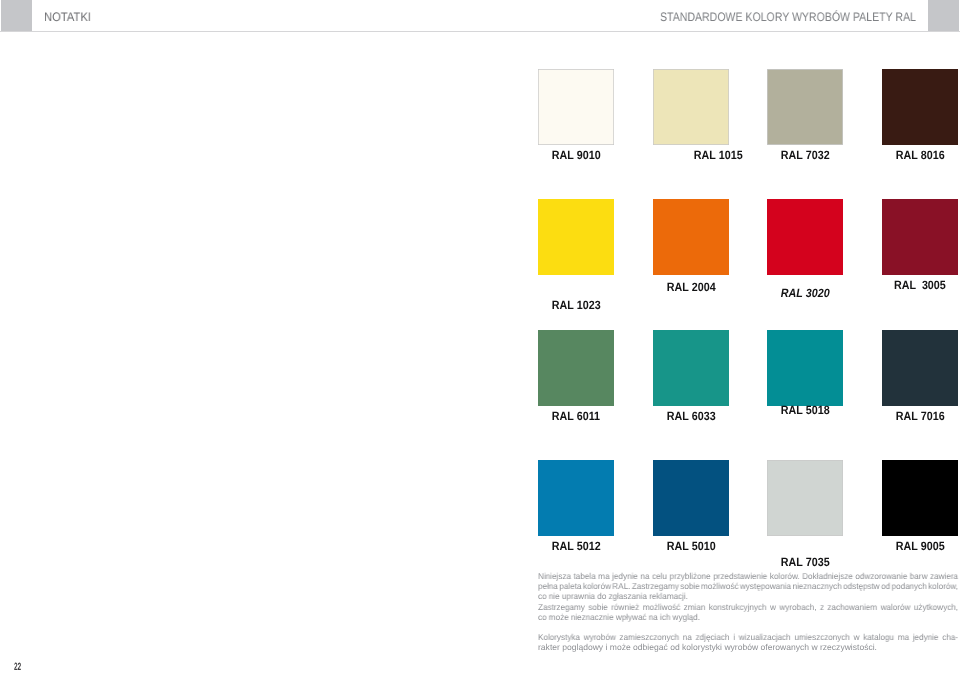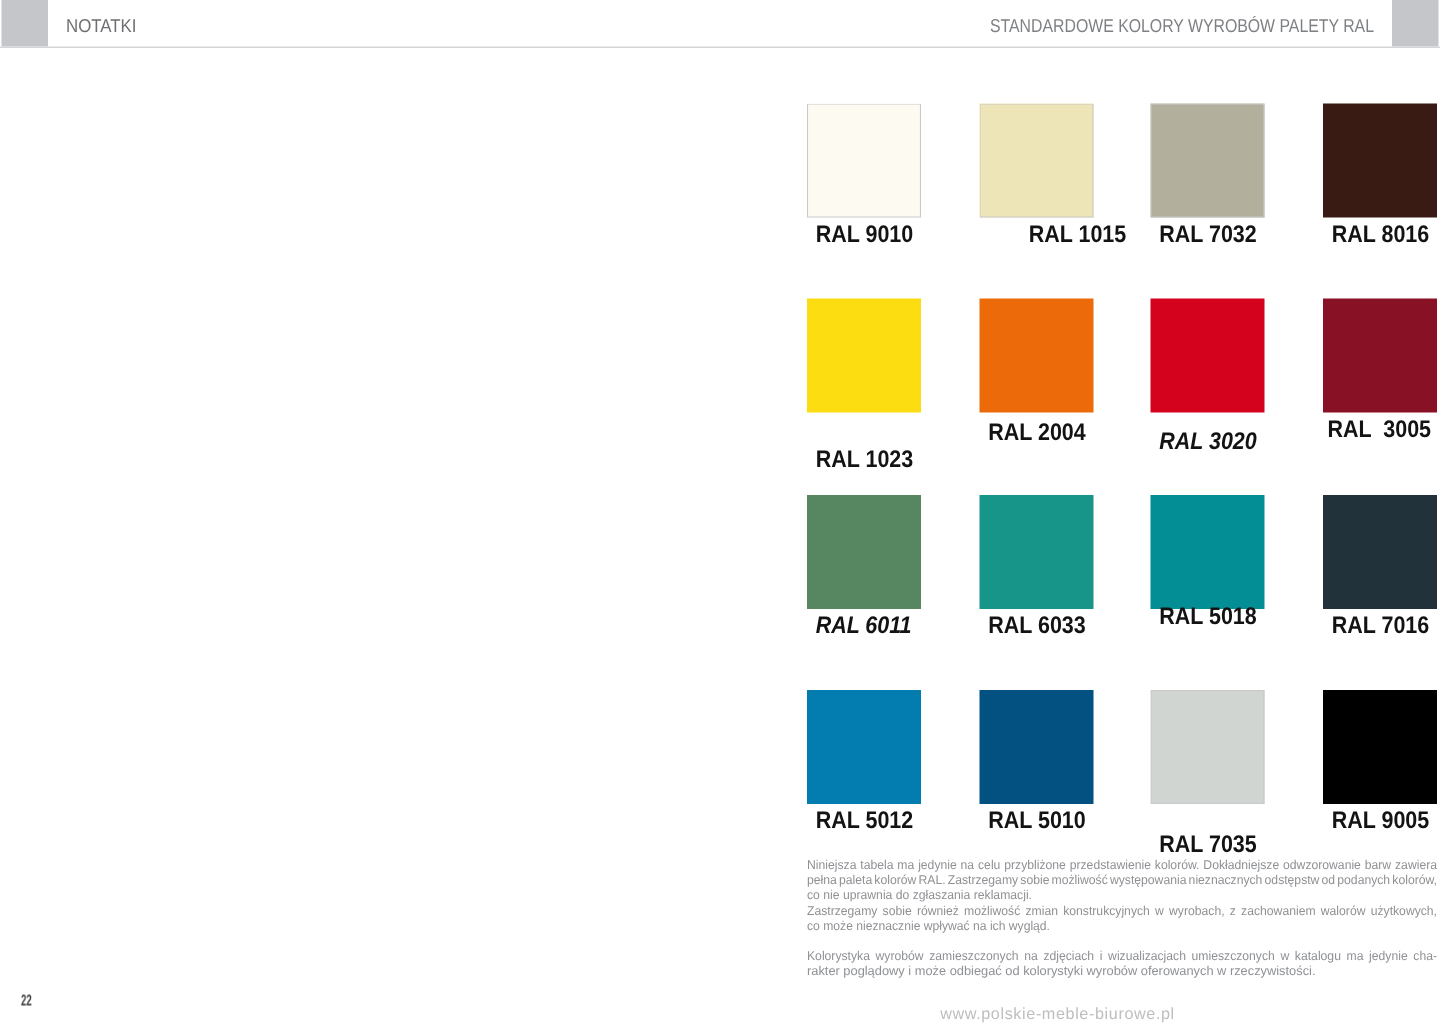--- a/index.html
+++ b/index.html
@@ -14,21 +14,21 @@
   .swlabel, .bline, .hdr-left, .hdr-right, .www, .pageno { will-change: transform; }
   .hdr-rule { position:absolute; left:0; top:31px; width:960px; height:1px; background:var(--hdr-rule,#d6d6d8); }
   .hdr-box-l { position:absolute; left:1px; top:0; width:31px; height:31px; background:var(--hdr-marker,#c5c6c9); }
   .hdr-box-r { position:absolute; left:928px; top:0; width:31px; height:31px; background:var(--hdr-marker,#c5c6c9); }
   .hdr-left { position:absolute; left:43.5px; top:10px; font-size:12.4px; color:var(--hdr-left-col,#6d6e71);
               white-space:nowrap; transform:scaleX(0.905); transform-origin:0 0; }
   .hdr-right { position:absolute; left:660px; top:10px; font-size:12.4px; color:var(--hdr-right-col,#8b8d90);
                white-space:nowrap; transform:scaleX(0.852); transform-origin:0 0; }
   .swatch { position:absolute; width:76px; height:76px; }
   .swatch.bordered { box-shadow: inset 0 0 0 0.7px var(--sw-outline,#c9c9c9); }
-  .swlabel { position:absolute; width:120px; text-align:center; font-size:16px; color:var(--sw-label-col,#141416); white-space:nowrap; font-weight:600; }
+  .swlabel { position:absolute; width:120px; text-align:center; font-size:12px; color:var(--sw-label-col,#141416); white-space:nowrap; font-weight:600; }
   .swlabel span { display:inline-block; transform:scaleX(0.895); white-space:pre; }
   .body-text { position:absolute; left:538px; top:570.6px; width:421px; }
   .bline { position:absolute; left:0; white-space:nowrap; font-size:8.5px; color:var(--body-col,#8e9094);
            transform-origin:0 0; }
   .www { position:absolute; left:540px; top:670px; width:330px; text-align:center; font-size:10.8px; color:var(--footer-col,#bcbec0); letter-spacing:0.4px; white-space:nowrap; }
   .pageno { position:absolute; left:13.6px; top:660.5px; font-size:10.6px; font-weight:bold;
             color:var(--pageno-col,#414042); white-space:nowrap;
             transform:scaleX(0.60); transform-origin:0 0; }
 </style>
 </head>
@@ -57,21 +57,21 @@
         <div class="swlabel" style="left: 516px; top: 278px; margin-top: 20px;"><span>RAL 1023</span></div>
         <div class="swatch" style="left: 653px; top: 199px; background: rgb(236, 106, 10);"></div>
         <div class="swlabel" style="left: 631px; top: 280px;"><span>RAL 2004</span></div>
         <div class="swatch" style="left: 767px; top: 199px; background: rgb(212, 2, 29);"></div>
         <div class="swlabel" style="left: 745px; top: 286px; font-style: italic;"><span>RAL 3020</span></div>
         <div class="swatch" style="left: 882px; top: 199px; background: rgb(137, 17, 38);"></div>
         <div class="swlabel" style="left: 860px; top: 278px;"><span>RAL  3005</span></div>
       </div>
       <div>
         <div class="swatch" style="left: 538px; top: 330px; background: rgb(87, 135, 96);"></div>
-        <div class="swlabel" style="left: 516px; top: 409px; font-style: italic;"><span>RAL 6011</span></div>
+        <div class="swlabel" style="left: 516px; top: 409px;"><span>RAL 6011</span></div>
         <div class="swatch" style="left: 653px; top: 330px; background: rgb(23, 149, 137);"></div>
         <div class="swlabel" style="left: 631px; top: 409px; text-decoration: underline;"><span>RAL 6033</span></div>
         <div class="swatch" style="left: 767px; top: 330px; background: rgb(3, 142, 149);"></div>
         <div class="swlabel" style="left: 745px; top: 403px;"><span>RAL 5018</span></div>
         <div class="swatch" style="left: 882px; top: 330px; background: rgb(34, 50, 59);"></div>
         <div class="swlabel" style="left: 860px; top: 409px;"><span>RAL 7016</span></div>
       </div>
       <div>
         <div class="swatch" style="left: 538px; top: 460px; background: rgb(3, 124, 176);"></div>
         <div class="swlabel" style="left: 516px; top: 539px;"><span>RAL 5012</span></div>
@@ -87,15 +87,14 @@
   <div class="body-text" id="body-text">
       <div class="bline" style="top: 0px; word-spacing: 0.347px; transform: scaleX(0.955);">Niniejsza tabela ma jedynie na celu przybliżone przedstawienie kolorów. Dokładniejsze odwzorowanie barw zawiera</div>
       <div class="bline" style="top: 10.3px; word-spacing: -0.834px; transform: scaleX(0.955);">pełna paleta kolorów RAL. Zastrzegamy sobie możliwość występowania nieznacznych odstępstw od podanych kolorów,</div>
       <div class="bline" style="top: 20.7px; transform: scaleX(0.956175);">co nie uprawnia do zgłaszania reklamacji.</div>
       <div class="bline" style="top: 31px; word-spacing: 1.288px; transform: scaleX(0.955);">Zastrzegamy sobie również możliwość zmian konstrukcyjnych w wyrobach, z zachowaniem walorów użytkowych,</div>
       <div class="bline" style="top: 41.4px; transform: scaleX(0.952416);">co może nieznacznie wpływać na ich wygląd.</div>
       <div class="bline" style="top: 61px; word-spacing: 1.571px; transform: scaleX(0.955);">Kolorystyka wyrobów zamieszczonych na zdjęciach i wizualizacjach umieszczonych w katalogu ma jedynie cha-</div>
       <div class="bline" style="top: 71.4px; transform: scaleX(1.0064);">rakter poglądowy i może odbiegać od kolorystyki wyrobów oferowanych w rzeczywistości.</div>
     </div>
 
-  <div class="www">www.polskie-meble-biurowe.pl</div>
   <div class="pageno">22</div>
 </div>
 
 </body></html>

